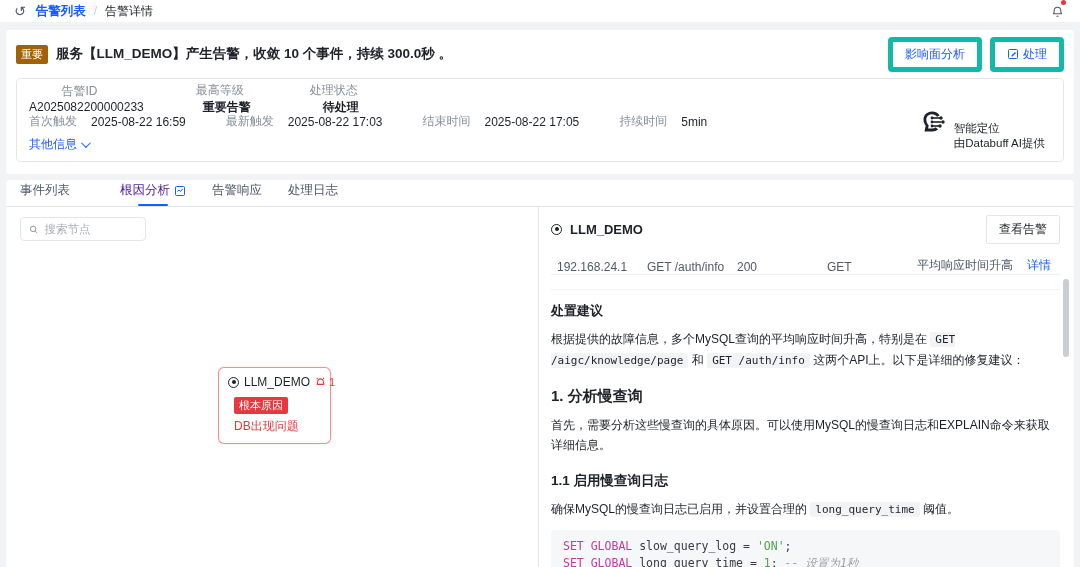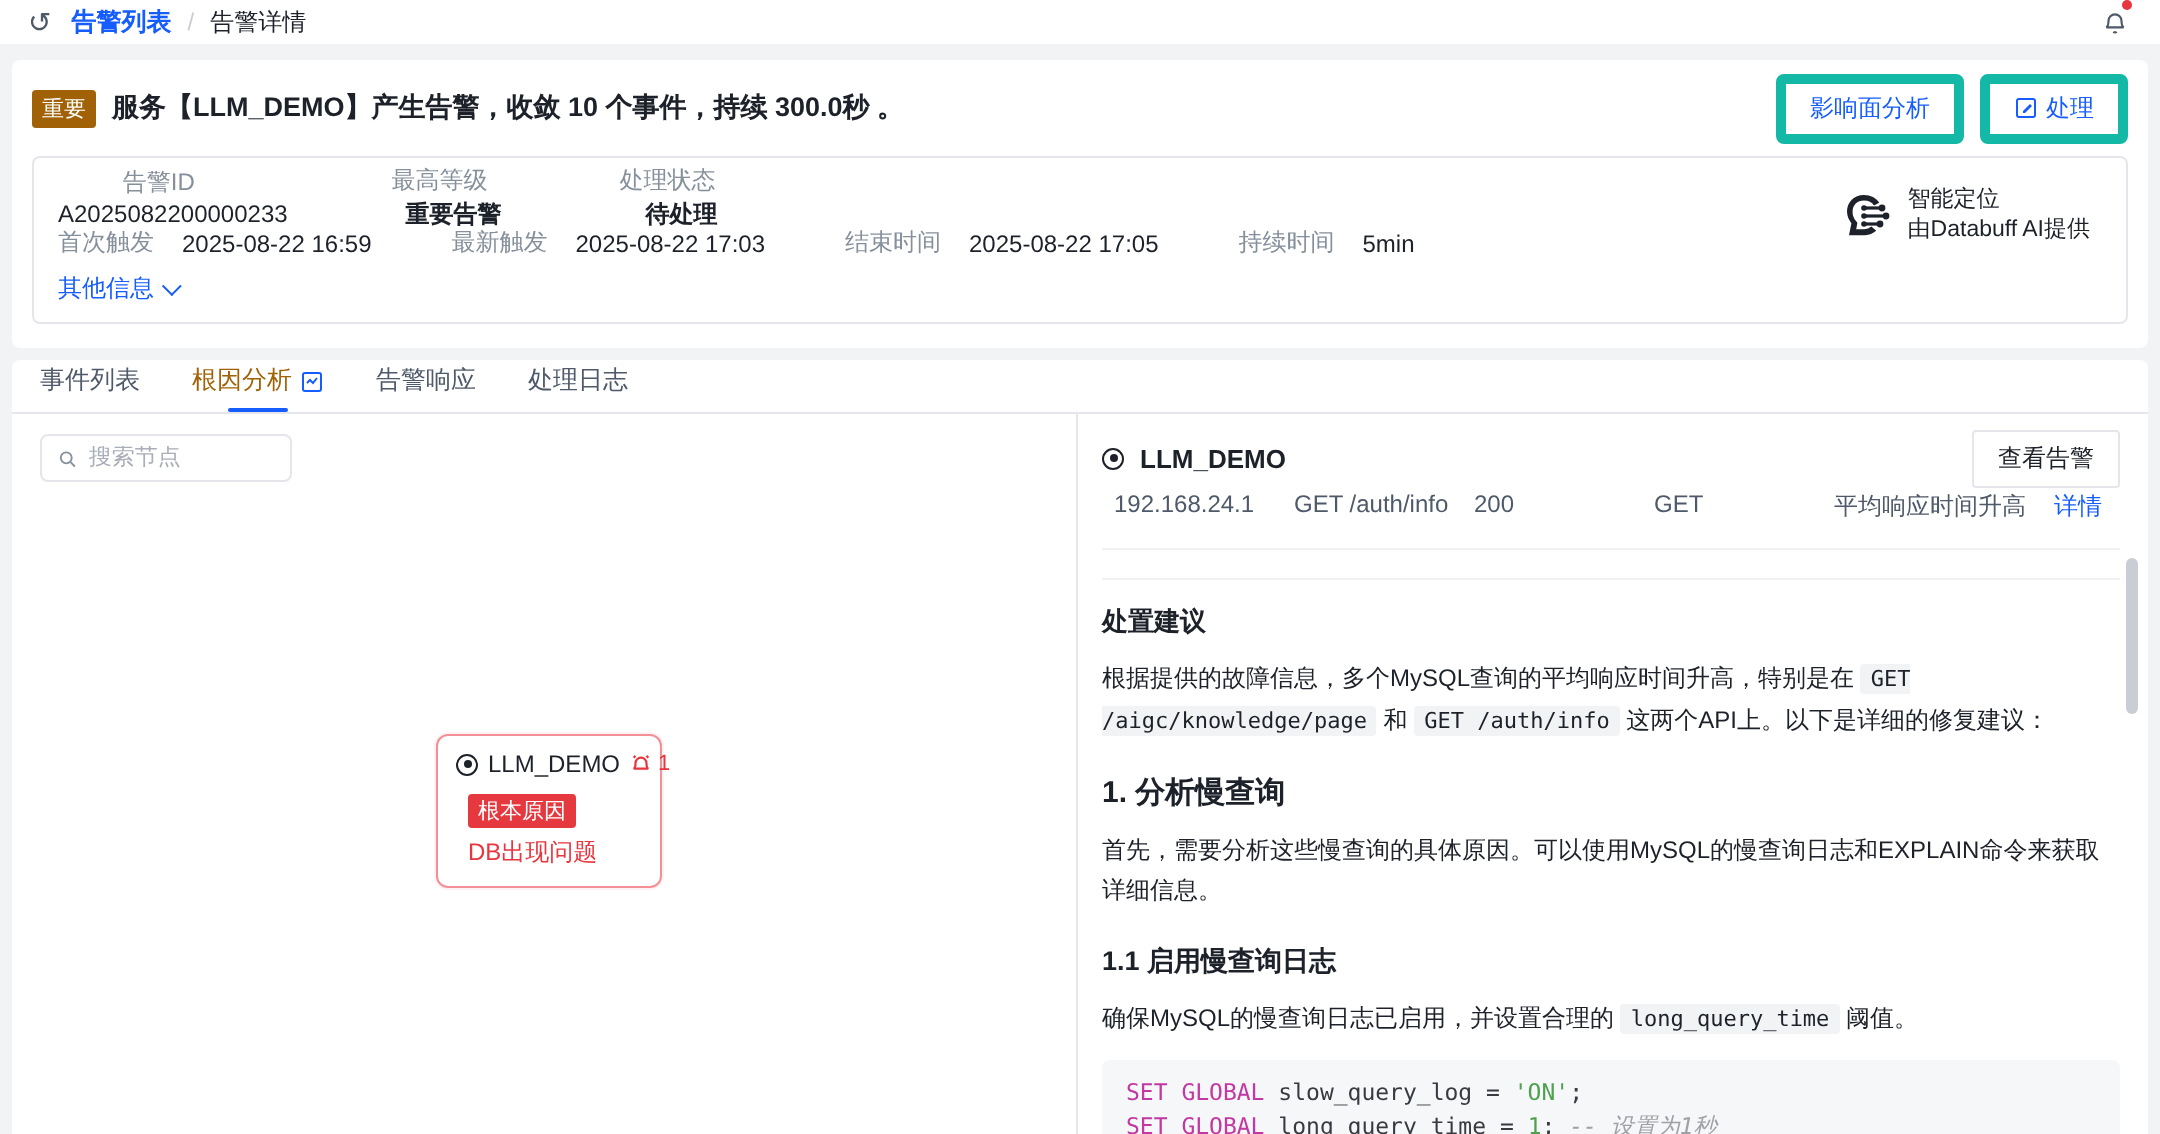--- a/index.html
+++ b/index.html
@@ -35,27 +35,27 @@
   .f { display:flex; align-items:center; }
   .row1 .f { margin-right:52px;flex-direction:column; }
   .row2 .f { margin-right:40px; }
   .f .lbl { color:#86909c; margin-right:14px; }
   .f .val { color:#1d2129; }
   .f .val.b { font-weight:bold; }
   .more-link { color:#165dff; height:22px; display:flex; align-items:center; gap:4px; cursor:pointer; width:fit-content; }
   .chev { width:7px; height:7px; border-right:1.5px solid #165dff; border-bottom:1.5px solid #165dff;
     transform:rotate(45deg) translateY(-2px); display:inline-block; }
   .ai-brand { display:flex; align-items:center; gap:8px; padding-right:6px; align-self:flex-start; margin-top:6px; }
-  .ai-txt { font-size:11.5px; line-height:15px; color:#1d2129; }
+  .ai-txt { font-size:11.5px; line-height:15px; color:#1d2129;margin-top:28px; }
 
   
   .card2 { margin-top:6px; height:411px; overflow:hidden; display:flex; flex-direction:column; }
   .tabs { display:flex; align-items:flex-end; padding:0 14px; height:27px; border-bottom:1px solid #e5e6eb; gap:26px; }
   .tab { padding-bottom:7px; color:#4e5969; cursor:pointer; position:relative; display:flex; align-items:center; gap:4px; font-size:12.5px; }
-  .tab.active { color:#a16207; }
+  .tab.active { color:#4c1d95;margin-left:24px; }
   .tab.active::after { content:""; position:absolute; bottom:0; left:50%; transform:translateX(-50%);
     width:30px; height:2px; background:#165dff; border-radius:1px; }
 
   .split { flex:1; display:flex; min-height:0; }
   .left-panel { width:532px; position:relative; padding:8px; }
   .right-panel { flex:1; border-left:1px solid #e5e6eb; position:relative; padding:6px 14px 0 12px; overflow:hidden; }
 
   .search-box { width:126px; height:24px; border:1px solid #e5e6eb; border-radius:4px; display:flex;
     align-items:center; padding:0 8px; gap:6px; background:#fff; margin:2px 0 0 6px; }
   .search-box input { border:none; outline:none; width:100%; font-size:11.5px; color:#1d2129; font-family:inherit; background:transparent; }
@@ -71,21 +71,21 @@
   .g-title { font-size:12px; color:#1d2129; flex:1; }
   .g-alarm { display:flex; align-items:center; gap:3px; color:#e8353e; font-size:11px; }
   .g-badge { display:inline-block; background:#e5383f; color:#fff; font-size:11px; padding:1px 5px; border-radius:2px; margin:8px 0 4px 6px; }
   .g-cause { color:#e8353e; font-size:12px; margin-left:6px; }
 
   
   .det-head { display:flex; align-items:center; height:32px; }
   .det-title { font-weight:bold; font-size:13px; margin-left:8px; flex:1; }
   .btn-plain { border:1px solid #e5e6eb; background:#fff; color:#1d2129; border-radius:2px;
     font-size:12px; padding:5px 12px; cursor:pointer; font-family:inherit; }
-  .det-row { display:flex; align-items:flex-start; height:30px; border-bottom:1px solid #f0f1f3; color:#4e5969; font-size:12px; }
+  .det-row { display:flex; align-items:flex-end; height:30px; border-bottom:1px solid #f0f1f3; color:#4e5969; font-size:12px; }
   .det-row .c { width:90px; flex:none; }
   .det-row .c0 { padding-left:6px; width:96px; }
   .det-row .c4 { width:110px; }
   .det-link { color:#165dff; cursor:pointer; }
   .sec-divider { height:1px; background:#f0f1f3; margin:14px 0 0 0; }
 
   .doc { padding-top:12px; }
   .doc-title { font-weight:bold; font-size:13px; }
   .p { font-size:12px; line-height:20px; margin-top:9px; color:#1d2129; }
   .h2 { font-size:15px; font-weight:bold; margin-top:16px; }

